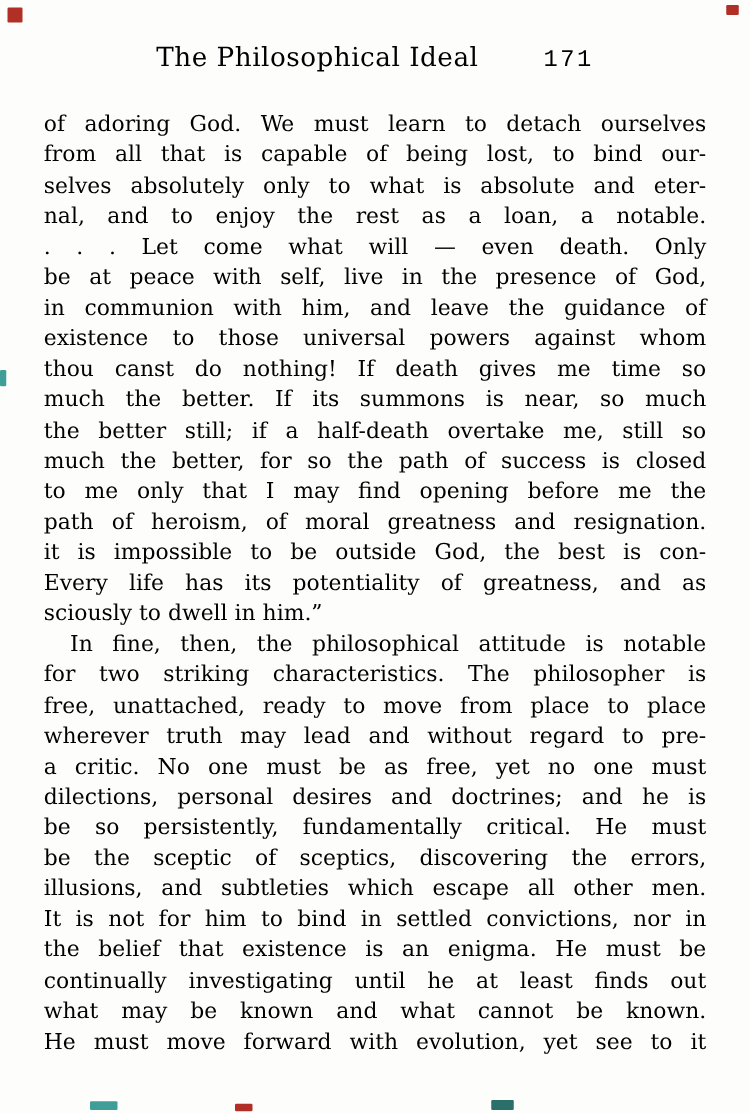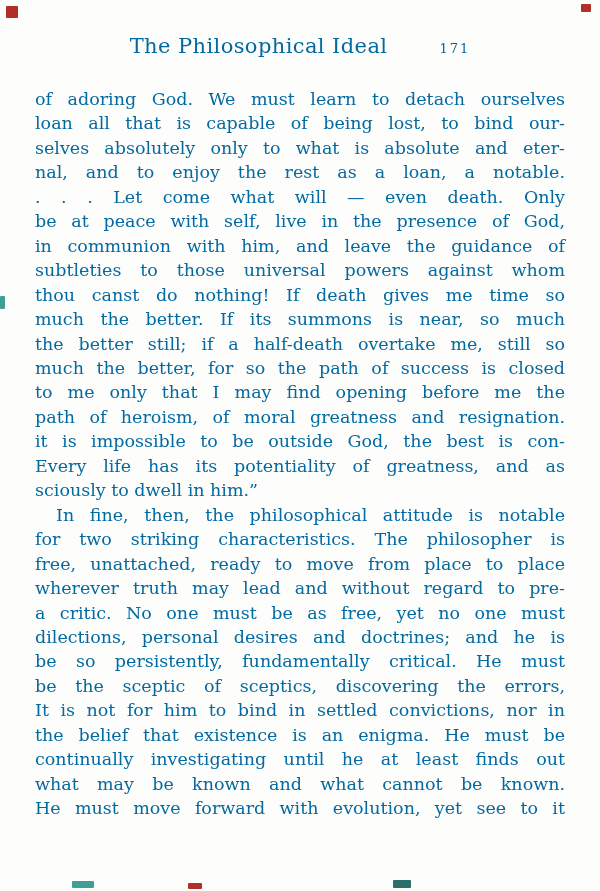--- a/index.html
+++ b/index.html
@@ -6,21 +6,21 @@
     margin: 0;
     padding: 0;
     background: #ffffff;
   }
   .book-page {
     position: relative;
     width: 600px;
     height: 891px;
     background: #fdfdfc;
     font-family: "DejaVu Serif", serif;
-    color: #0369a1;
+    color: #000000;
     overflow: hidden;
   }
   .text-column {
     position: absolute;
     left: 35px;
     top: 34px;
     width: 530px;
   }
   .running-head {
     display: flex;
@@ -28,22 +28,23 @@
     align-items: baseline;
     gap: 52px;
     margin-bottom: 29px;
   }
   .running-head .title {
     font-size: 21px;
     letter-spacing: 0.4px;
     white-space: nowrap;
   }
   .running-head .folio {
-    font-size: 13px;
+    font-size: 19px;
     letter-spacing: 2px;
+    font-family: Liberation Mono, monospace;
   }
   .body-text {
     font-size: 17.5px;
   }
   .para {
     margin: 0;
   }
   .line {
     line-height: 24.45px;
     text-align: justify;
@@ -70,46 +71,47 @@
   <div class="text-column">
 
     <div class="running-head">
       <span class="title">The Philosophical Ideal</span>
       <span class="folio">171</span>
     </div>
 
     <div class="body-text">
       <div class="para">
           <div class="line">of adoring God.  We must learn to detach ourselves</div>
-          <div class="line">loan all that is capable of being lost, to bind our-</div>
+          <div class="line">from all that is capable of being lost, to bind our-</div>
           <div class="line">selves absolutely only to what is absolute and eter-</div>
           <div class="line">nal, and to enjoy the rest as a loan, a notable.</div>
           <div class="line">. . . Let come what will — even death.  Only</div>
           <div class="line">be at peace with self, live in the presence of God,</div>
           <div class="line">in communion with him, and leave the guidance of</div>
-          <div class="line">subtleties to those universal powers against whom</div>
+          <div class="line">existence to those universal powers against whom</div>
           <div class="line">thou canst do nothing!  If death gives me time so</div>
           <div class="line">much the better.  If its summons is near, so much</div>
           <div class="line">the better still; if a half-death overtake me, still so</div>
           <div class="line">much the better, for so the path of success is closed</div>
           <div class="line">to me only that I may find opening before me the</div>
           <div class="line">path of heroism, of moral greatness and resignation.</div>
           <div class="line">it is impossible to be outside God, the best is con-</div>
           <div class="line">Every life has its potentiality of greatness, and as</div>
           <div class="line">sciously to dwell in him.”</div>
         </div>
       <div class="para indented continued">
           <div class="line">In fine, then, the philosophical attitude is notable</div>
           <div class="line">for two striking characteristics.  The philosopher is</div>
           <div class="line">free, unattached, ready to move from place to place</div>
           <div class="line">wherever truth may lead and without regard to pre-</div>
           <div class="line">a critic.  No one must be as free, yet no one must</div>
           <div class="line">dilections, personal desires and doctrines; and he is</div>
           <div class="line">be so persistently, fundamentally critical.  He must</div>
           <div class="line">be the sceptic of sceptics, discovering the errors,</div>
+          <div class="line">illusions, and subtleties which escape all other men.</div>
           <div class="line">It is not for him to bind in settled convictions, nor in</div>
           <div class="line">the belief that existence is an enigma.  He must be</div>
           <div class="line">continually investigating until he at least finds out</div>
           <div class="line">what may be known and what cannot be known.</div>
           <div class="line">He must move forward with evolution, yet see to it</div>
         </div>
     </div>
 
   </div>
 

